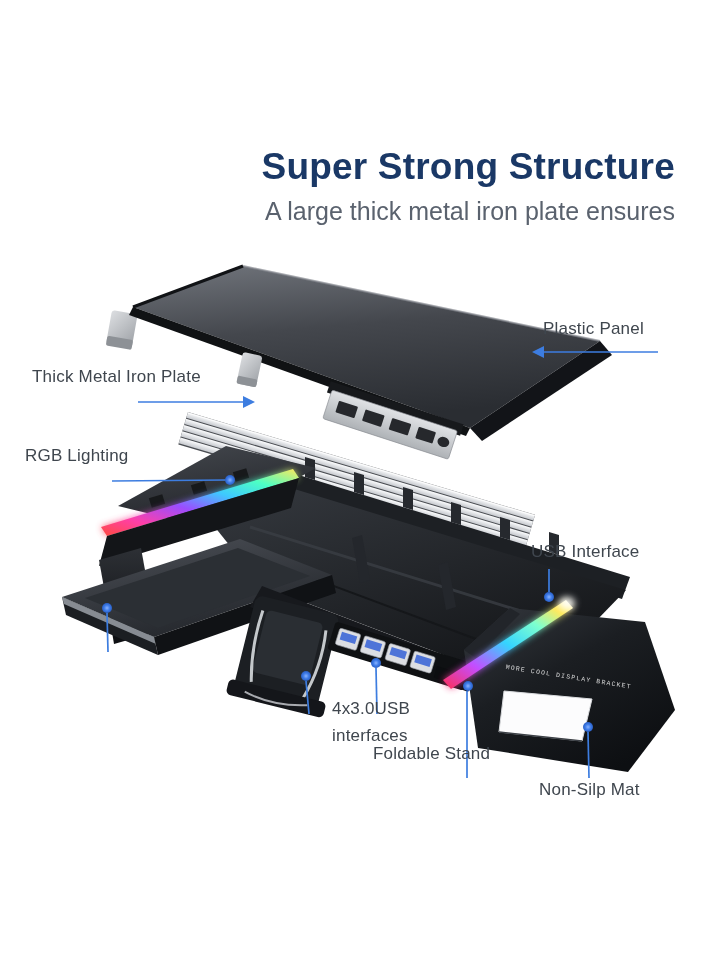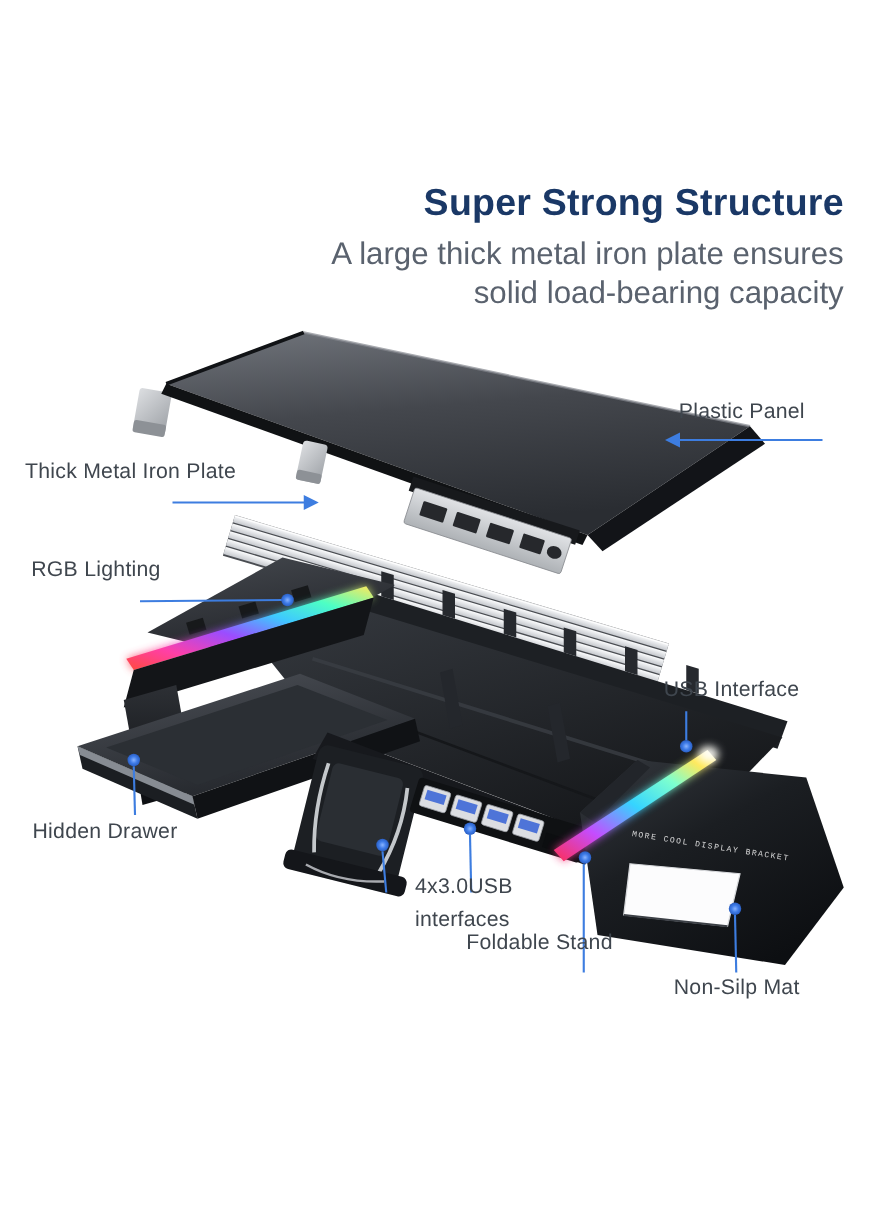--- a/index.html
+++ b/index.html
@@ -13,21 +13,21 @@
     font-size:17px;
     color:var(--c-label, #3f464e);
     letter-spacing:.2px;
     white-space:nowrap;
   }
   .lbl.two-line { white-space:normal; line-height:27px; width:115px; }
   #header {
     position:absolute; top:146px; right:33px; text-align:right;
   }
   #title {
-    font-size:30px; font-weight:bold;
+    font-size:37px; font-weight:bold;
     color:var(--c-title, #1a3866);
     letter-spacing:.2px;
   }
   .subtitle {
     font-size:25px; line-height:31px;
     color:var(--c-subtitle, #5a626e);
   }
   #title { margin-bottom:8px; }
   .leader { stroke:var(--c-leader, #3d7de0); stroke-width:1.7; fill:none; }
   .leader-tri { fill:var(--c-leader, #3d7de0); }
@@ -249,32 +249,30 @@
       <circle cx="468" cy="686" r="5" fill="url(#gDot)"></circle>
 
       <line class="leader" x1="588" y1="732" x2="589" y2="778"></line>
       <circle cx="588" cy="727" r="5" fill="url(#gDot)"></circle>
     </g>
   </svg>
 
   <div id="header">
     <div id="title">Super Strong Structure</div>
     <div class="subtitle">A large thick metal iron plate ensures</div>
-    <div class="subtitle">solid load-bearing capacity</div>
   </div>
 
   <div class="lbl" style="left:543px; top:319px;">Plastic Panel</div>
 
-  <div class="lbl" style="left:20px; top:367px;">Thick Metal Iron Plate</div>
+  <div class="lbl" style="left:32px; top:367px;">Thick Metal Iron Plate</div>
 
   <div class="lbl" style="left:25px; top:446px;text-align:right;">RGB Lighting</div>
 
   <div class="lbl" style="left:531px; top:542px;">USB Interface</div>
 
-  <div class="lbl" style="left:26px; top:655px;">Hidden Drawer</div>
 
 
   <div class="lbl two-line" style="left:332px; top:695px;">
     <div>4x3.0USB</div>
     <div>interfaces</div>
   </div>
 
   <div class="lbl" style="left:373px; top:744px;">Foldable Stand</div>
 
   <div class="lbl" style="left:539px; top:780px;">Non-Silp Mat</div>

